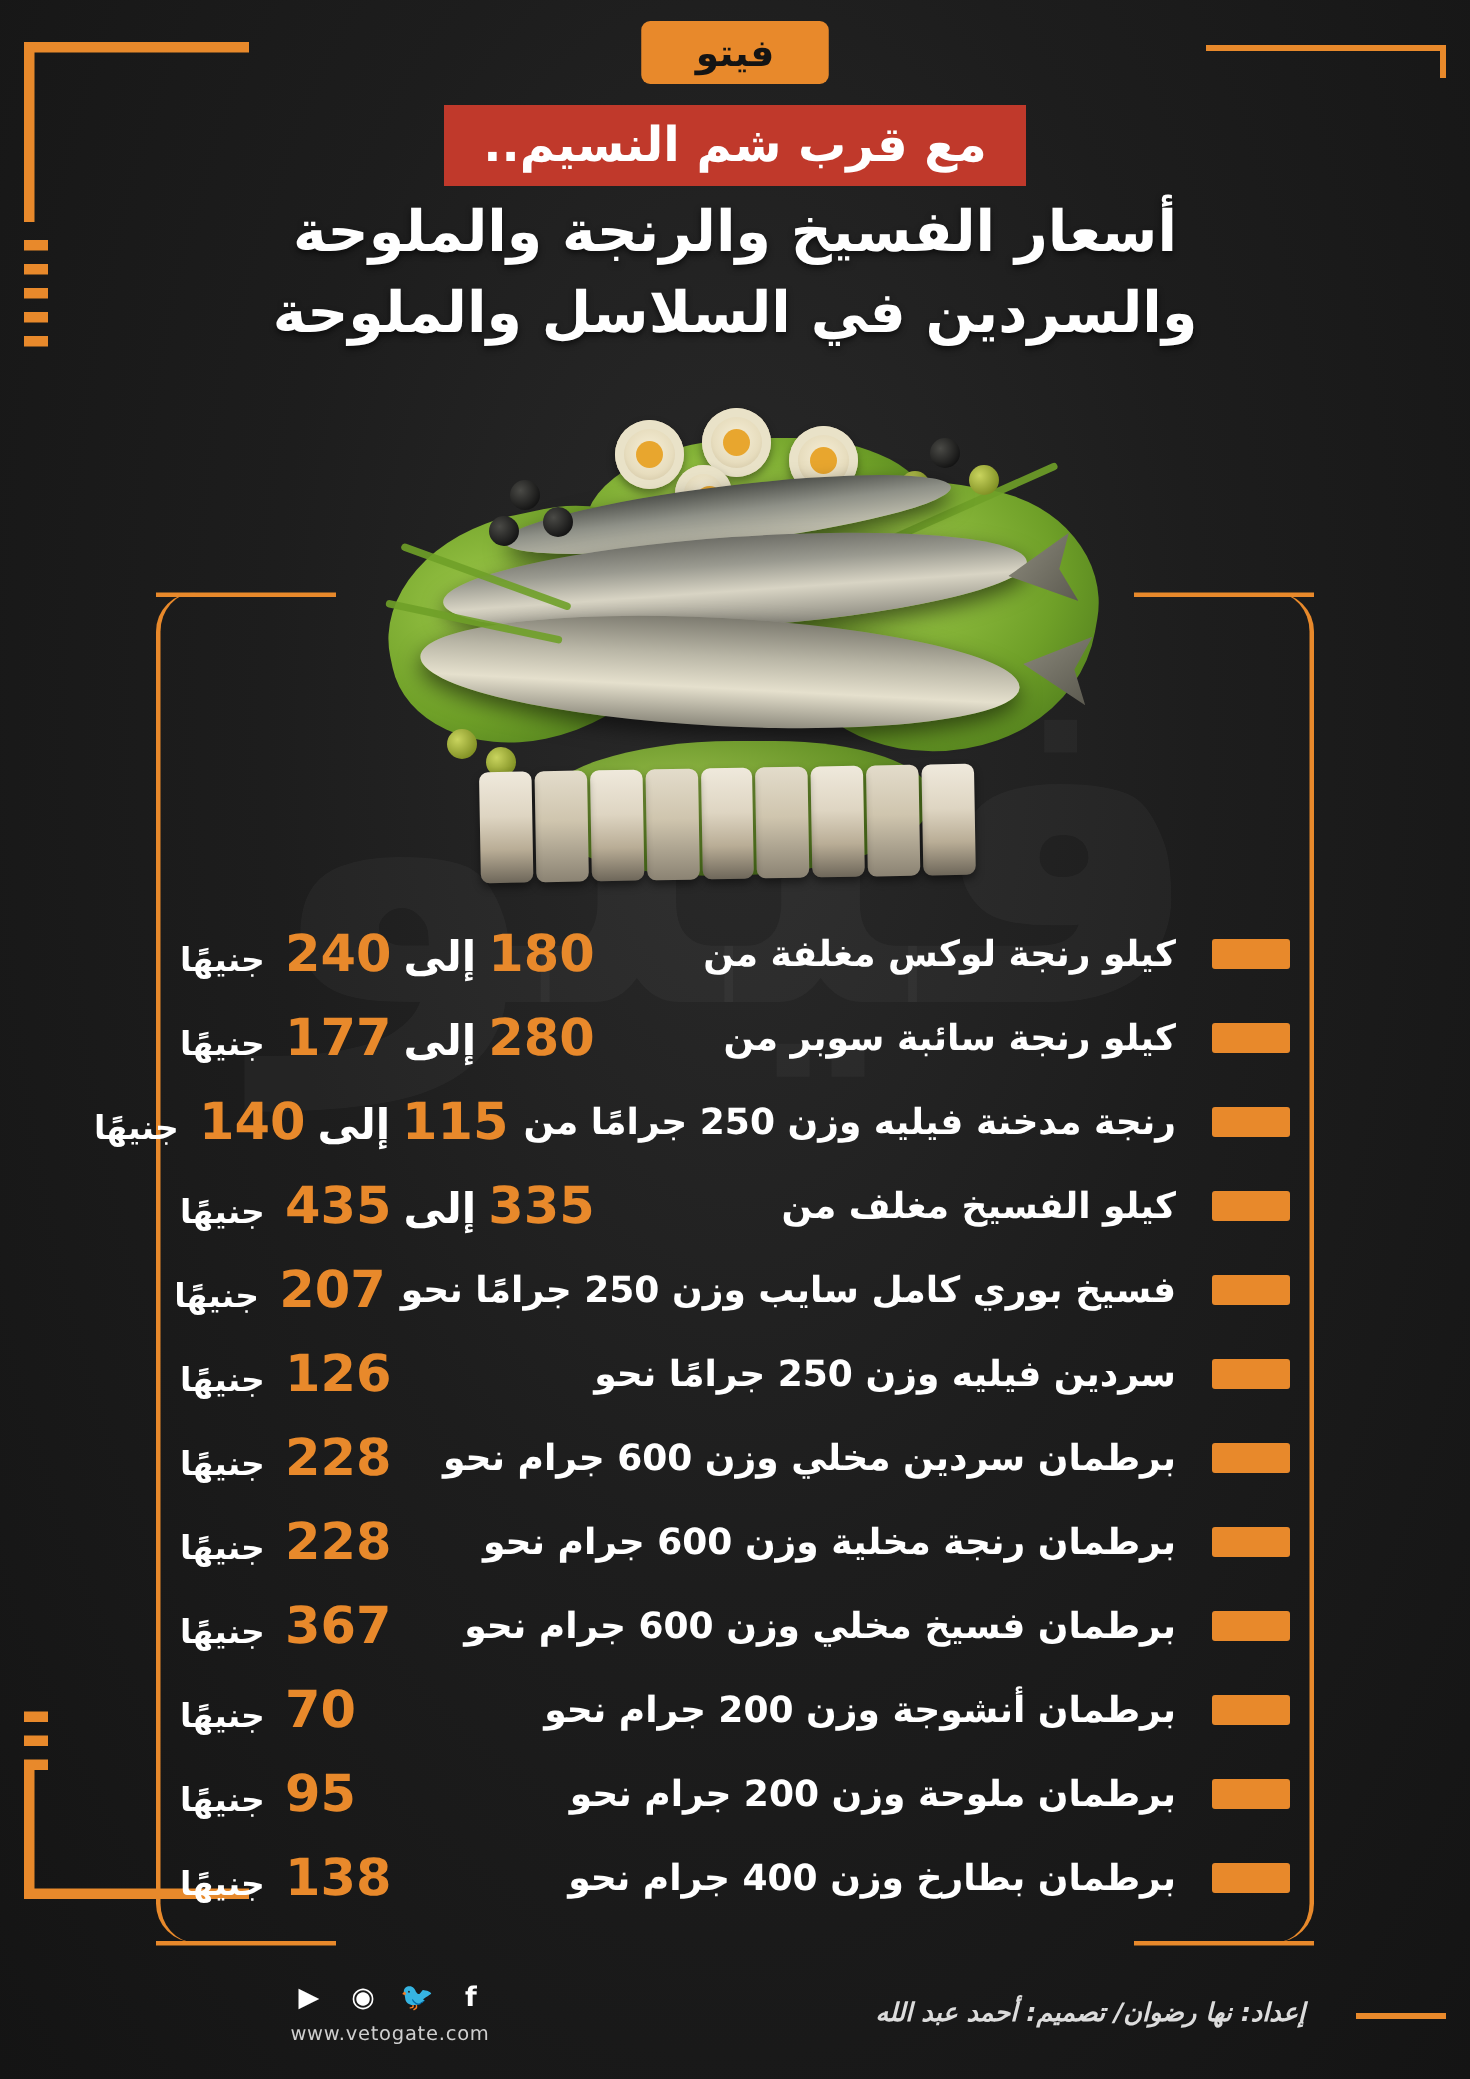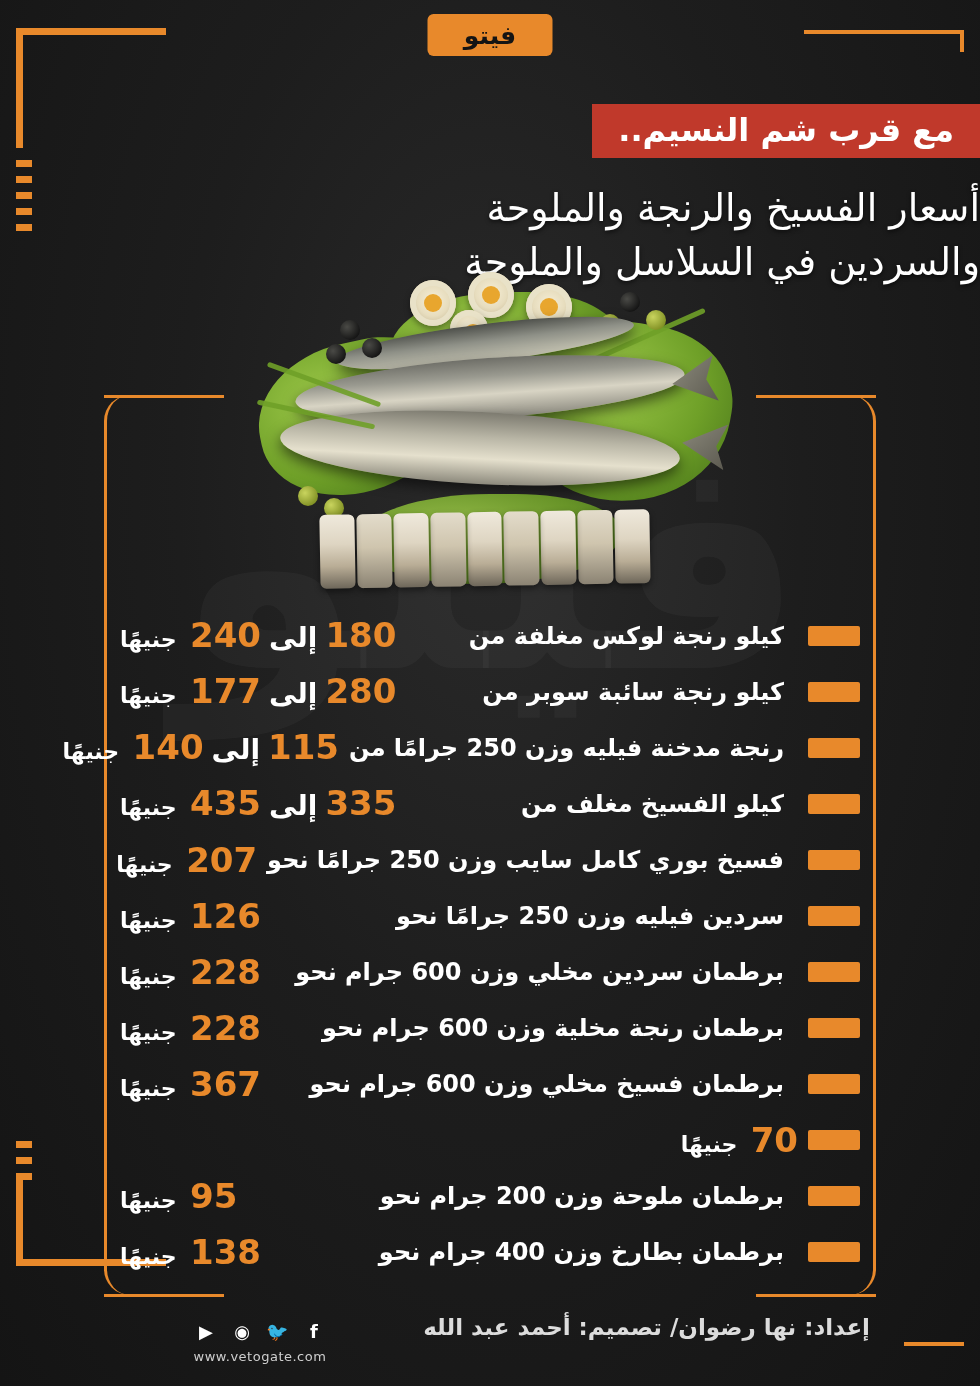--- a/index.html
+++ b/index.html
@@ -82,36 +82,36 @@
   }
   .logo::before, .logo::after {
     content: ""; position: absolute; top: 6px; width: 6px; height: 30px;
     background: #141414; opacity: .85;
   }
   .logo::before { left: -12px; background: transparent; }
   .logo::after { right: -12px; background: transparent; }
 
   
   .headline-wrap {
-    position: absolute; top: 104px; left: 0; right: 0;
-    text-align: right;
+    position: absolute; top: 70px; left: 0; right: 0;
+    text-align: center;
   }
   .kicker {
     display: inline-block;
     background: #c0392b;
     color: #fff;
     font-size: 32px; font-weight: bold;
     padding: 7px 26px 9px;
     letter-spacing: 0;
   }
   .title {
-    margin-top: 24px;
+    margin-top: 4px;
     color: #ffffff;
     font-size: 38px;
-    font-weight: normal;
+    font-weight: bold;
     line-height: 1.42;
     text-shadow: 0 2px 4px rgba(0,0,0,.6);
   }
 
   
   .photo {
     position: absolute;
     top: 262px; left: 50%; transform: translateX(-50%);
     width: 500px; height: 330px;
   }
@@ -263,22 +263,22 @@
   .sicon {
     width: 24px; height: 24px; color: #ffffff;
     display: flex; align-items: center; justify-content: center;
     font-size: 18px; font-weight: bold;
   }
   .site {
     color: #cfcfcf; font-size: 13px; letter-spacing: .5px;
     font-family: "DejaVu Sans", sans-serif;
   }
   .credits {
-    position: absolute; bottom: 46px; right: 110px;
-    color: #dcdcdc; font-size: 23px; font-weight: bold;
+    position: absolute; bottom: 34px; right: 110px;
+    color: #dcdcdc; font-size: 17px; font-weight: bold; font-style: italic;
   }
 </style>
 </head>
 <body>
 
 <div id="poster">
 
   <div class="watermark">فيتو</div>
 
   <div class="frame-line tl-h"></div>
@@ -433,20 +433,21 @@
       <div class="row">
         <span class="bullet"></span>
         <span class="label">برطمان فسيخ مخلي وزن 600 جرام نحو</span>
         <span class="price">
           <span class="num">367</span>
           <span class="unit">جنيهًا</span>
         </span>
       </div>
       <div class="row">
         <span class="bullet"></span>
+        <span class="label">برطمان أنشوجة وزن 200 جرام نحو</span>
         <span class="price">
           <span class="num">70</span>
           <span class="unit">جنيهًا</span>
         </span>
       </div>
       <div class="row">
         <span class="bullet"></span>
         <span class="label">برطمان ملوحة وزن 200 جرام نحو</span>
         <span class="price">
           <span class="num">95</span>

